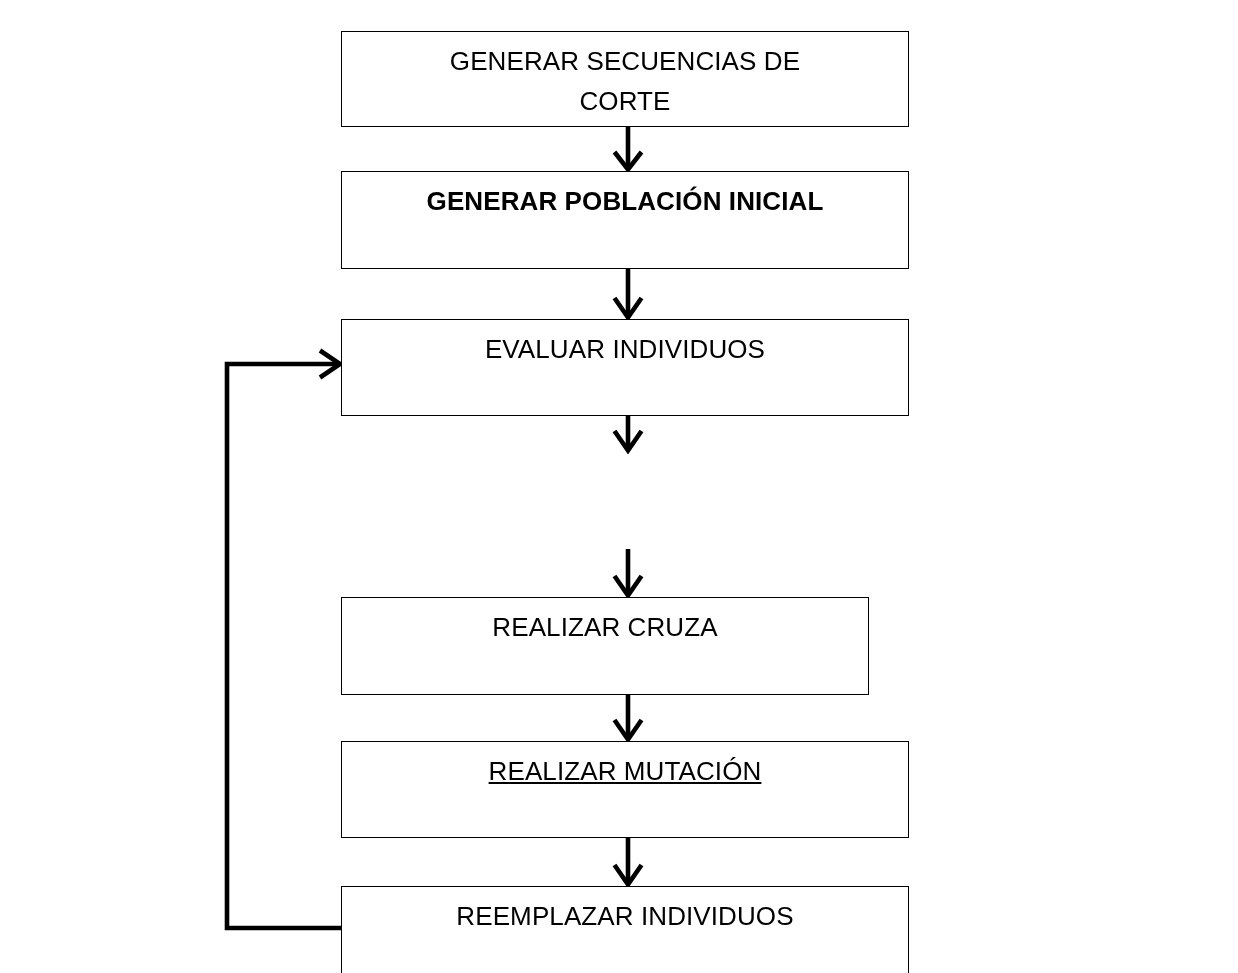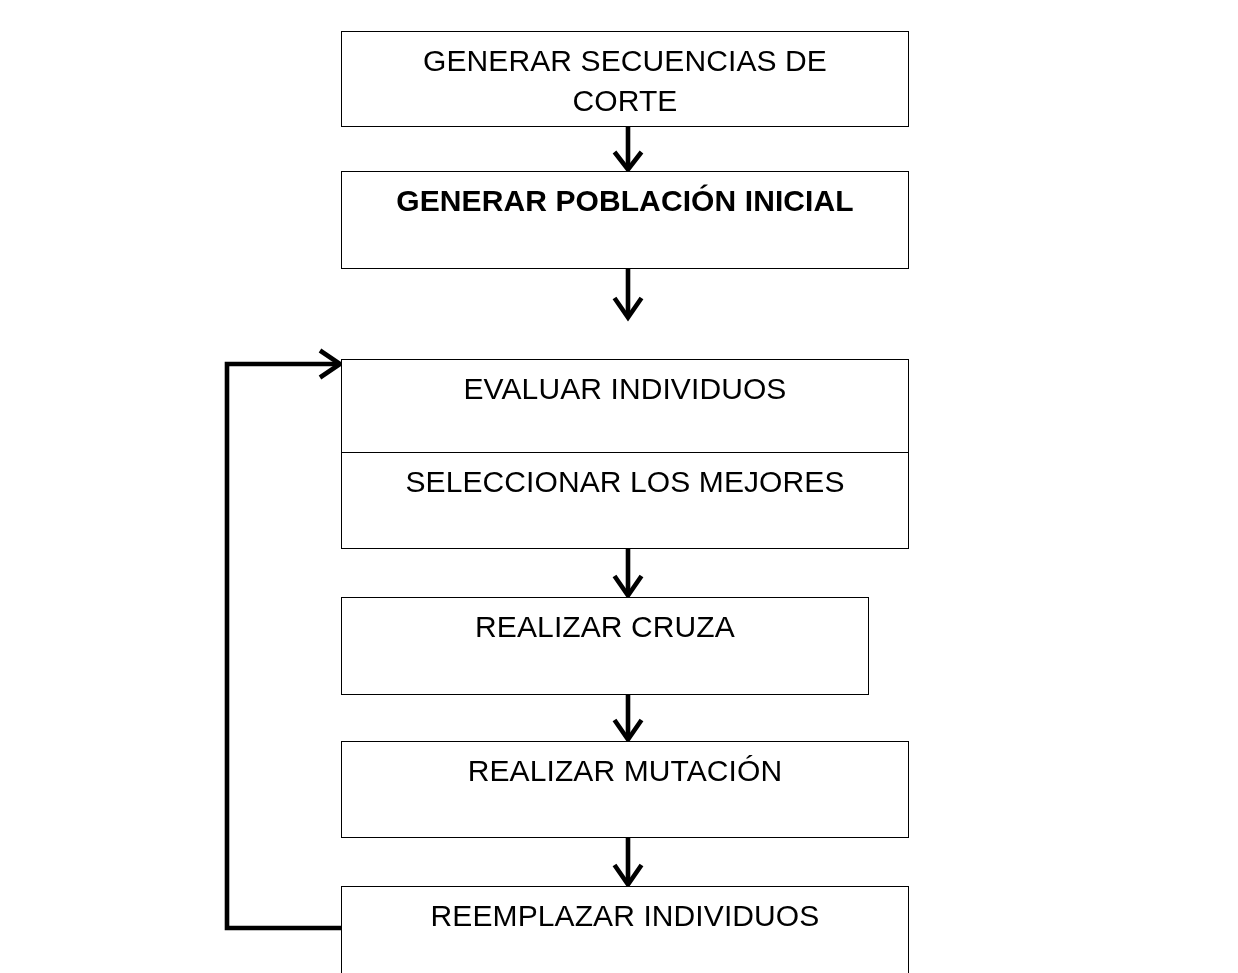--- a/index.html
+++ b/index.html
@@ -32,21 +32,21 @@
     box-sizing: border-box;
     background: #ffffff;
     border: 1.6px solid #000000;
     display: block;
   }
   .node-label {
     display: block;
     width: 100%;
     text-align: center;
     font-family: "Liberation Sans", sans-serif;
-    font-size: 30px;
+    font-size: 26px;
     line-height: 40px;
     letter-spacing: 0.1px;
     color: #000000;
     white-space: pre-line;
     padding-top: 9px;
     box-sizing: border-box;
     -webkit-font-smoothing: antialiased;
   }
   .node-box.two-line .node-label {
     padding-top: 9px;
@@ -98,33 +98,30 @@
 
   <div class="node-box two-line" style="left:341px; top:31px; width:568px; height:96px;">
     <span class="node-label">GENERAR SECUENCIAS DE
 CORTE</span>
   </div>
 
   <div class="node-box" style="left:341px; top:171px; width:568px; height:98px;font-weight:bold;">
     <span class="node-label">GENERAR POBLACIÓN INICIAL</span>
   </div>
 
-  <div class="node-box" style="left:341px; top:319px; width:568px; height:97px;margin-top:40px;">
+  <div class="node-box" style="left:341px; top:319px; width:568px; height:97px;">
     <span class="node-label">EVALUAR INDIVIDUOS</span>
   </div>
 
-  <div class="node-box" style="left:341px; top:452px; width:568px; height:97px;">
-    <span class="node-label">SELECCIONAR LOS MEJORES</span>
-  </div>
 
   <div class="node-box" style="left:341px; top:597px; width:528px; height:98px;">
     <span class="node-label">REALIZAR CRUZA</span>
   </div>
 
-  <div class="node-box" style="left:341px; top:741px; width:568px; height:97px;">
+  <div class="node-box" style="left:341px; top:741px; width:568px; height:97px;text-decoration:underline;">
     <span class="node-label">REALIZAR MUTACIÓN</span>
   </div>
 
   <div class="node-box" style="left:341px; top:886px; width:568px; height:120px;">
     <span class="node-label">REEMPLAZAR INDIVIDUOS</span>
   </div>
 
 </div>
 
 </body></html>

